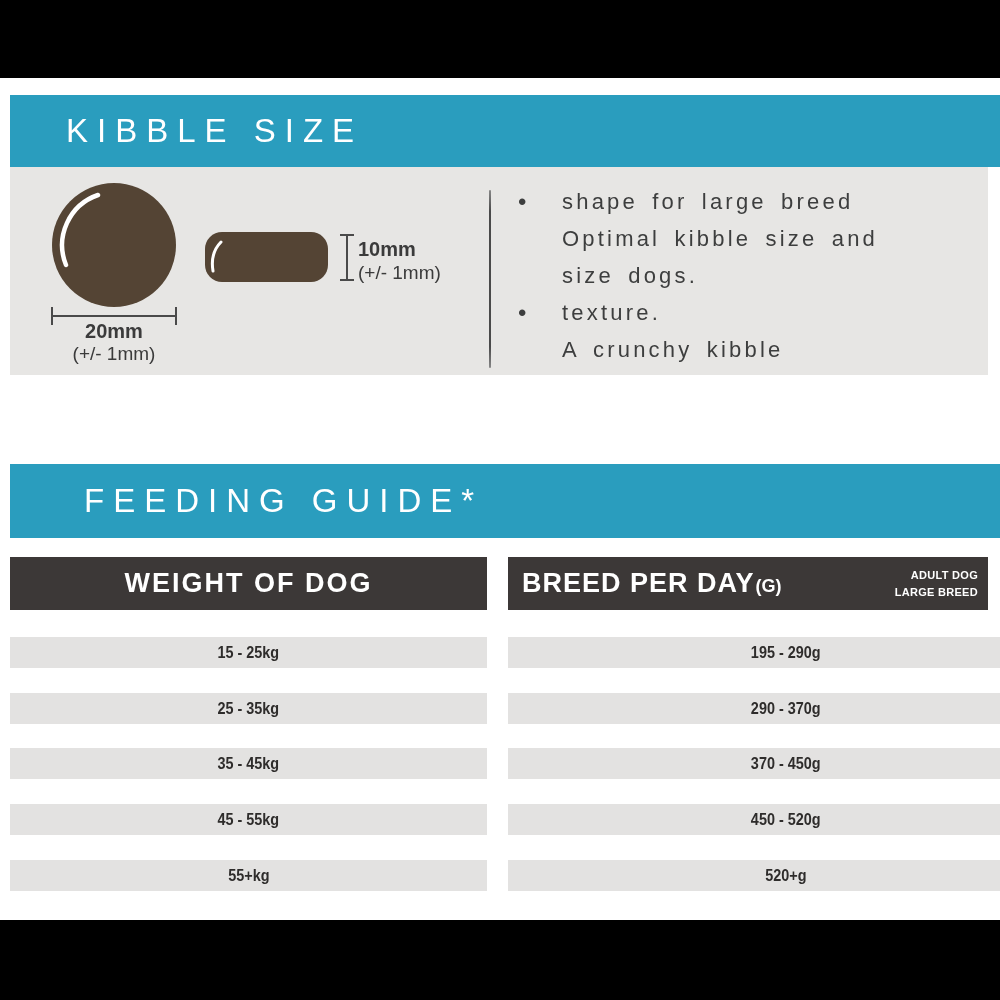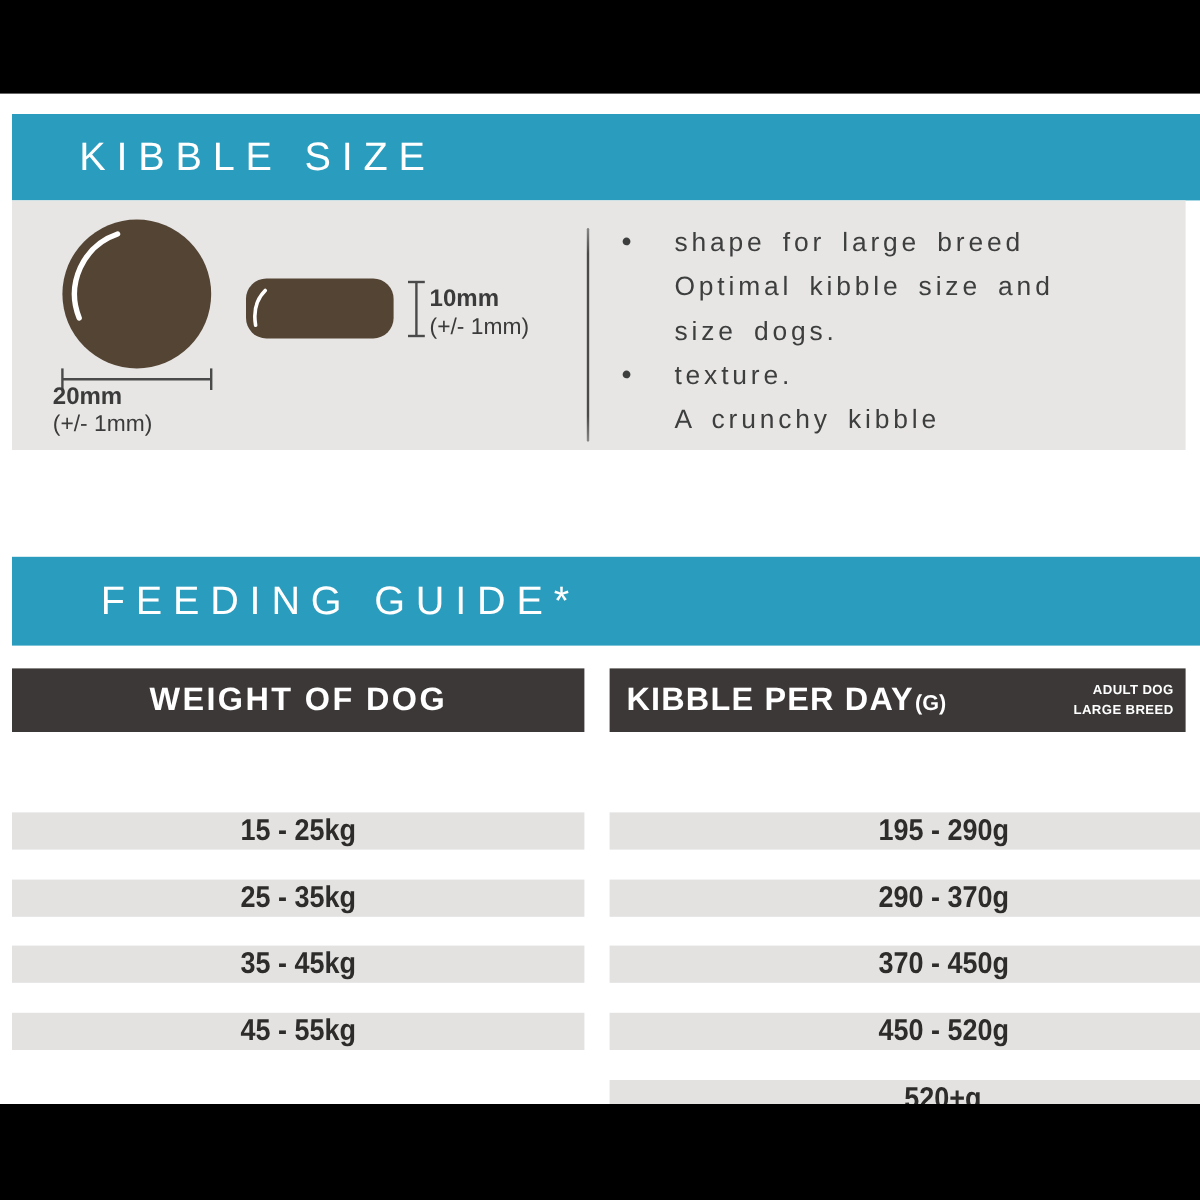--- a/index.html
+++ b/index.html
@@ -27,21 +27,21 @@
   .kibble-panel{
     position:absolute;left:10px;top:167px;width:978px;height:208px;background:#e7e6e4;
   }
   .diagram-svg{position:absolute;left:0;top:0;}
   .dim-label{
     position:absolute;color:#3b3b3b;font-size:20px;font-weight:600;line-height:21px;
     white-space:nowrap;
     text-align:right;
   }
   .dim-label.tol{font-weight:400;font-size:19px;}
-  .dim-width-label,.dim-width-tol{left:34px;width:140px;text-align:left;}
+  .dim-width-label,.dim-width-tol{left:34px;width:140px;text-align:center;}
   .dim-width-label{top:154px;}
   .dim-width-tol{top:176px;}
   .dim-height-label{left:348px;top:72px;}
   .dim-height-tol{left:348px;top:95px;}
 
   .divider{
     position:absolute;left:479px;top:23px;width:2px;height:178px;
     background:linear-gradient(#888 0%, #4a4a4a 12%, #4a4a4a 88%, #888 100%);
     border-radius:1px;
   }
@@ -66,21 +66,21 @@
   .thead .col-suffix{font-size:18px;font-weight:700;margin-left:1px;align-self:center;padding-top:6px;}
   .badge{
     margin-left:auto;padding-right:10px;text-align:right;
     font-size:11px;font-weight:700;line-height:17px;letter-spacing:0.3px;white-space:nowrap;
   }
   .badge span{display:block;}
 
   .row-cell{
     position:absolute;height:31px;background:#e3e2e1;
     display:flex;align-items:center;justify-content:center;
-    color:#2e2c2b;font-size:25px;font-weight:700;white-space:nowrap;margin-top:40px;
+    color:#2e2c2b;font-size:16px;font-weight:700;white-space:nowrap;
   }
   .row-cell .val{display:inline-block;transform:scaleX(0.9);}
   .row-cell.c1{left:10px;width:477px;}
   .row-cell.c2{left:508px;width:556px;text-align:center;}
   .r0{top:637px;} .r1{top:693px;} .r2{top:748px;} .r3{top:804px;} .r4{top:860px;}
 </style>
 </head>
 <body>
 
 <div class="page">
@@ -137,21 +137,21 @@
 
   <div class="teal-header feeding">
     <h1>FEEDING GUIDE*</h1>
   </div>
 
   <div class="thead left">
     <span class="col-title">WEIGHT OF DOG</span>
   </div>
 
   <div class="thead right">
-    <span class="col-title">KIBBLE PER DAY</span>
+    <span class="col-title">BREED PER DAY</span>
     <span class="col-suffix">(G)</span>
     <span class="badge">
       <span>ADULT DOG</span>
       <span>LARGE BREED</span>
     </span>
   </div>
 
   <div class="row-cell c1 r0">
       <span class="val">15 - 25kg</span>
     </div>
@@ -173,18 +173,21 @@
       <span class="val">370 - 450g</span>
     </div>
 
   <div class="row-cell c1 r3">
       <span class="val">45 - 55kg</span>
     </div>
   <div class="row-cell c2 r3">
       <span class="val">450 - 520g</span>
     </div>
 
+  <div class="row-cell c1 r4">
+      <span class="val">55+kg</span>
+    </div>
   <div class="row-cell c2 r4">
       <span class="val">520+g</span>
     </div>
 
   <div class="band bottom"></div>
 </div>
 
 </body></html>

